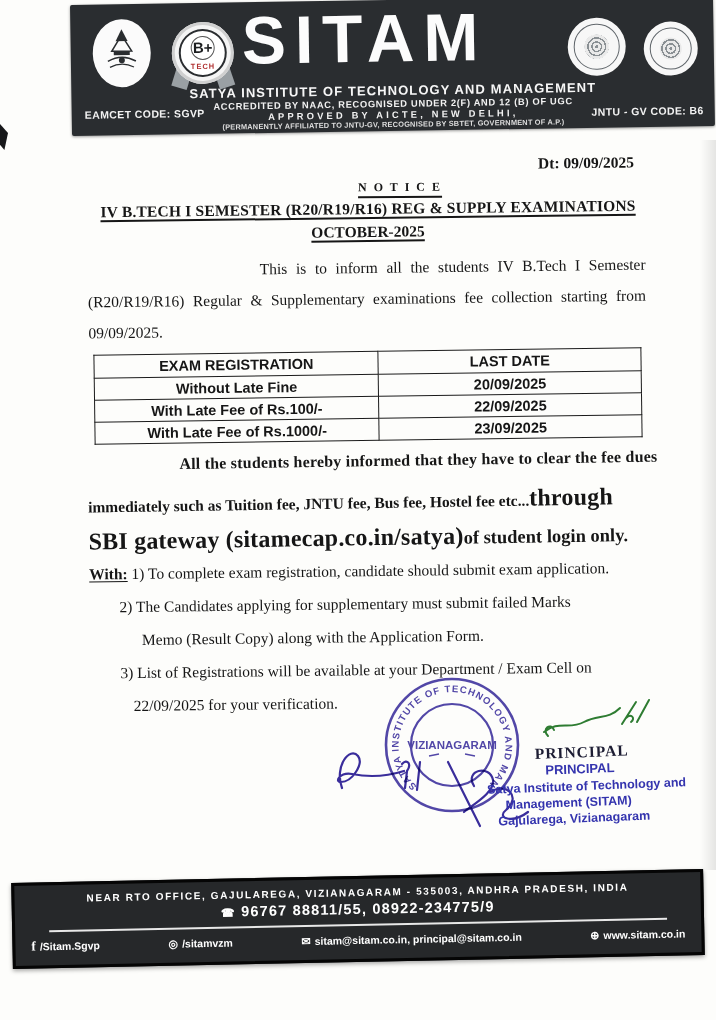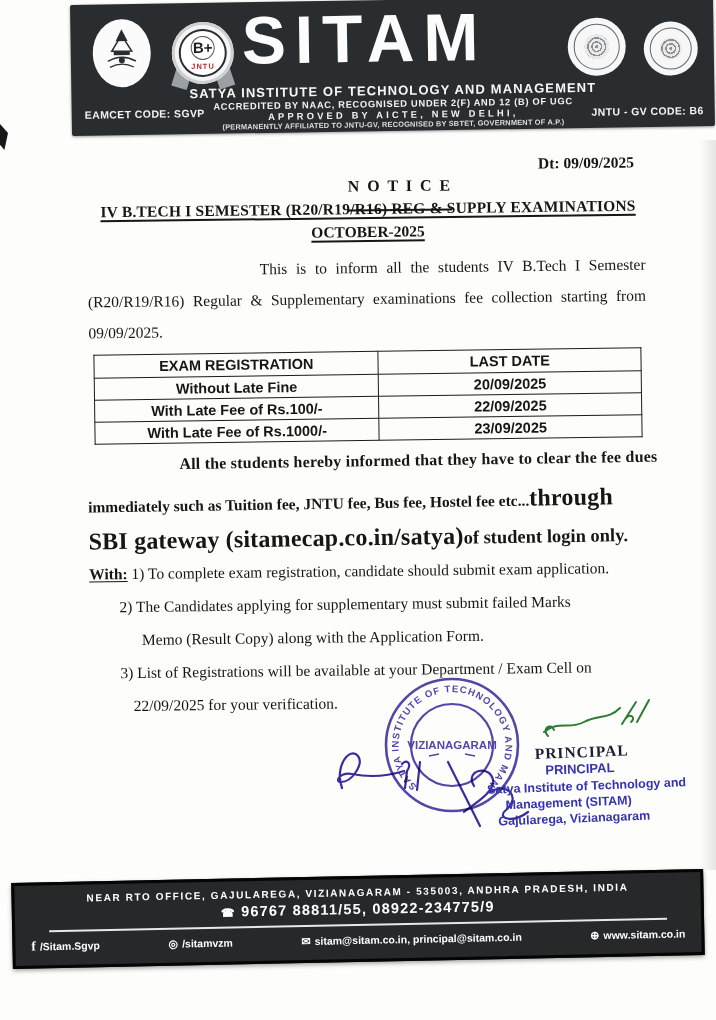--- a/index.html
+++ b/index.html
@@ -47,22 +47,22 @@
   .accred-1 { font-size:9.3px; font-weight:800; letter-spacing:.7px; }
   .accred-2 { font-size:9.3px; font-weight:800; letter-spacing:3.2px; }
   .accred-3 { font-size:7.4px; font-weight:700; letter-spacing:.2px; color:#dedede; }
   .jntu { position:absolute; right:11px; top:109px; font-size:10.5px; font-weight:800; letter-spacing:.4px; }
 
   
   .date-line { position:absolute; left:538px; top:154px; font-size:15.5px; font-weight:bold;
     transform:rotate(-0.6deg); }
   .heading { position:absolute; left:90px; width:560px; top:177px; text-align:center;
     transform:translateX(30px) rotate(-0.5deg); }
-  .heading span { display:inline-block; font-size:16px; font-weight:bold; letter-spacing:2px;
-    border-bottom:2px solid #161616; padding-bottom:14px; }
+  .heading span { display:inline-block; font-size:12px; font-weight:bold; letter-spacing:2px;
+    border-bottom:2px solid #161616; padding-bottom:1px; }
   .subject { position:absolute; left:88px; width:560px; text-align:center; font-size:15.5px;
     font-weight:bold; transform:rotate(-0.7deg); }
   .subject u { text-underline-offset:3px; text-decoration-thickness:1.5px; }
   .subject1 { top:200px; letter-spacing:.2px; }
   .subject2 { top:223px; }
   .para1 { position:absolute; left:88px; top:252px; width:558px; font-size:15.5px; line-height:31px;
     text-align:justify; text-indent:172px; transform:rotate(-0.7deg); }
 
   
   .table-wrap { position:absolute; left:94px; top:351px; width:548px; transform:rotate(-0.8deg); }
@@ -134,21 +134,21 @@
         <path d="M8 40 Q20 34 32 40" fill="none" stroke="#2a2d30" stroke-width="1.2"></path>
         <circle cx="20" cy="33" r="3" fill="#2a2d30"></circle>
       </svg>
     </div>
     <div class="naac-badge">
       <div class="naac-ribbon l"></div>
       <div class="naac-ribbon r"></div>
       <div class="naac-rosette"></div>
       <div class="naac-inner">
         <div class="naac-grade">B+</div>
-        <div class="naac-label">JNTU</div>
+        <div class="naac-label">TECH</div>
       </div>
     </div>
     <div class="sitam-title">SITAM</div>
     <div class="logo-circle logo-c1">
       <div class="emblem-ring">
           <div class="emblem-core"></div>
         </div>
     </div>
     <div class="logo-circle logo-c2">
       <div class="emblem-ring">

